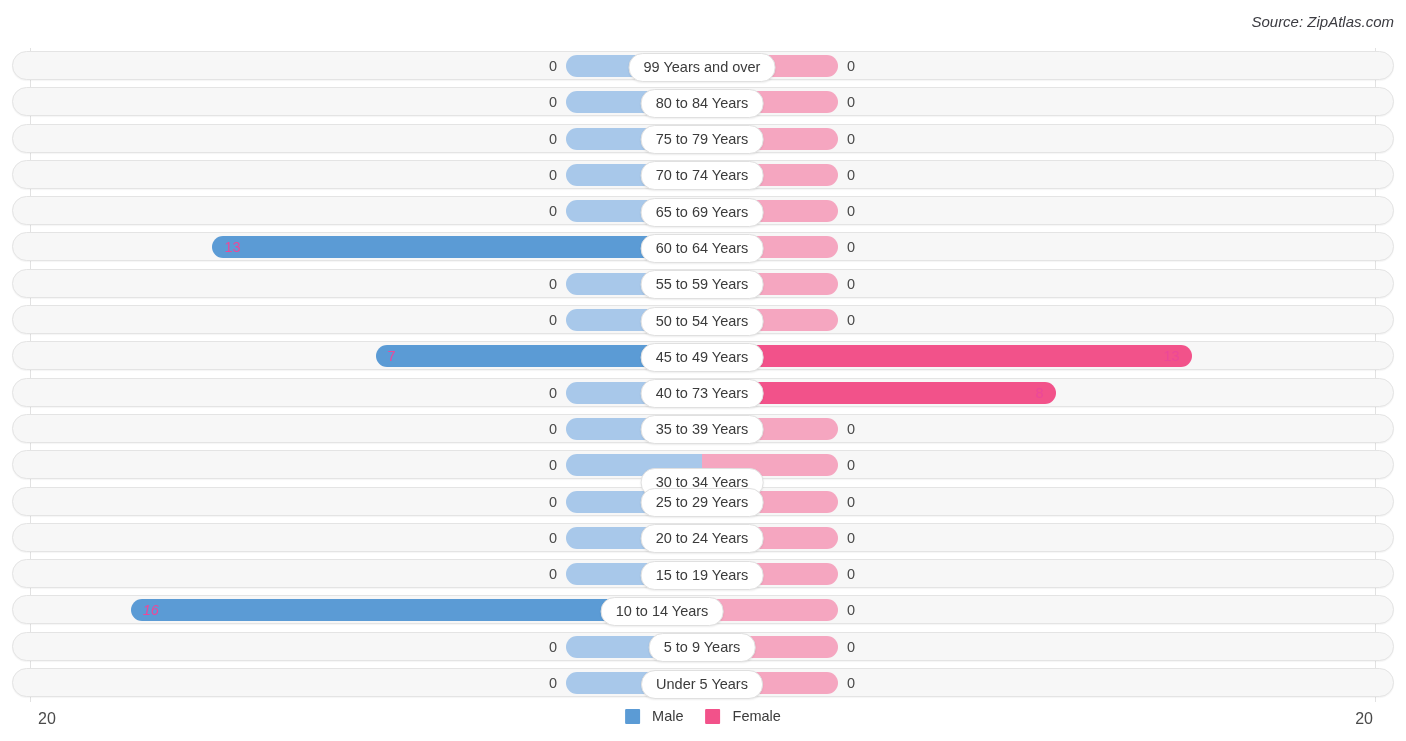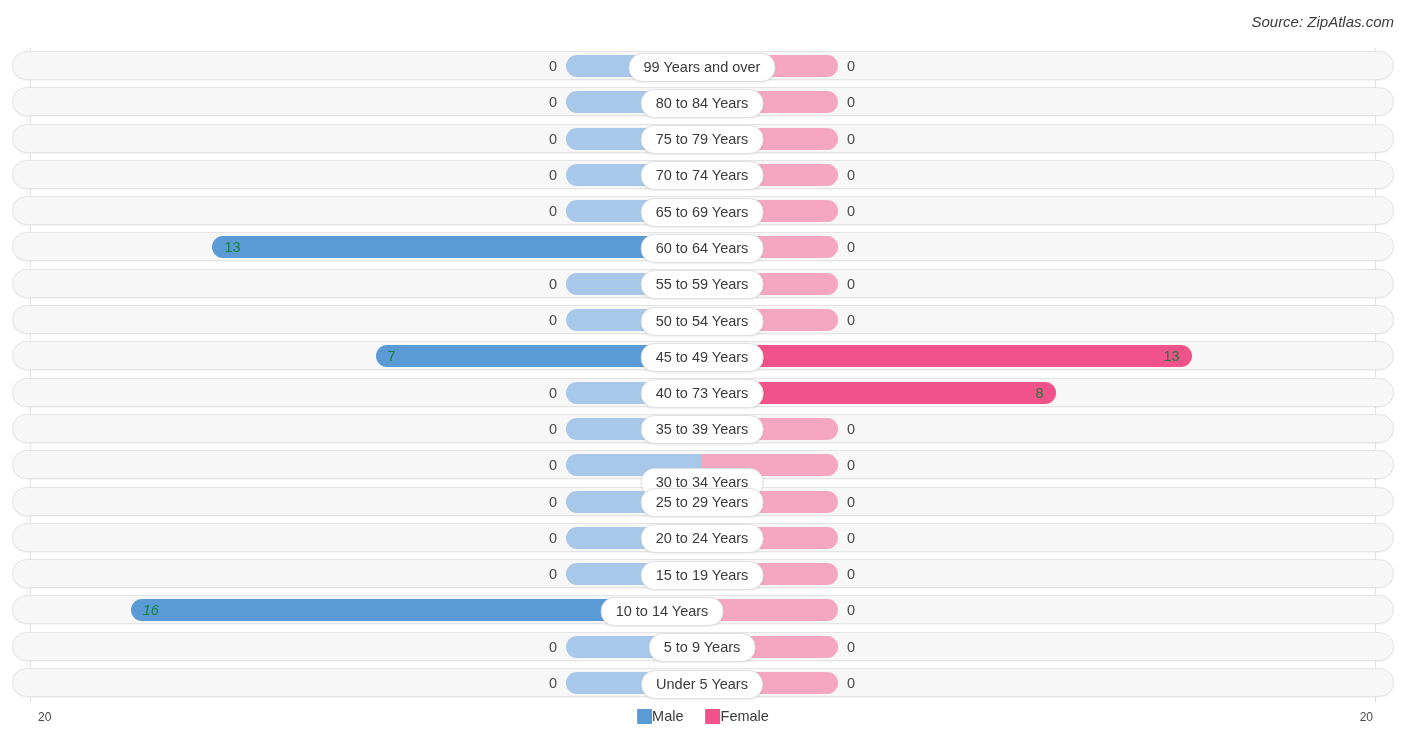--- a/index.html
+++ b/index.html
@@ -107,21 +107,21 @@
 
   
   .val {
     position: absolute;
     top: 8px;
     font-size: 14.5px;
     line-height: 20px;
     color: #4a4a4a;
     white-space: nowrap;
   }
-  .val-inside { color: #15803d; }
+  .val-inside { color: #ec4899; }
 
   
   .age-pill {
     position: absolute;
     left: 50%;
     top: 4.5px;
     transform: translateX(-50%);
     height: 27px;
     line-height: 27px;
     padding: 0 14px;
@@ -139,39 +139,39 @@
   .footer {
     position: absolute;
     left: 0;
     top: 702px;
     width: 1406px;
     height: 39px;
   }
   .axis-label {
     position: absolute;
     top: 8px;
-    font-size: 12px;
+    font-size: 16px;
     color: #4a4a4a;
   }
   .axis-label.left  { left: 38px; }
   .axis-label.right { right: 33px; }
 
   .legend {
     position: absolute;
     left: 50%;
     top: 6px;
     transform: translateX(-50%);
     display: flex;
     align-items: center;
     gap: 22px;
   }
   .legend-item {
     display: flex;
     align-items: center;
-    gap: 0;
+    gap: 12px;
   }
   .swatch {
     width: 15px;
     height: 15px;
     border-radius: 1px;
     display: inline-block;
   }
   .legend-text {
     font-size: 14.5px;
     color: #3b3b3b;

